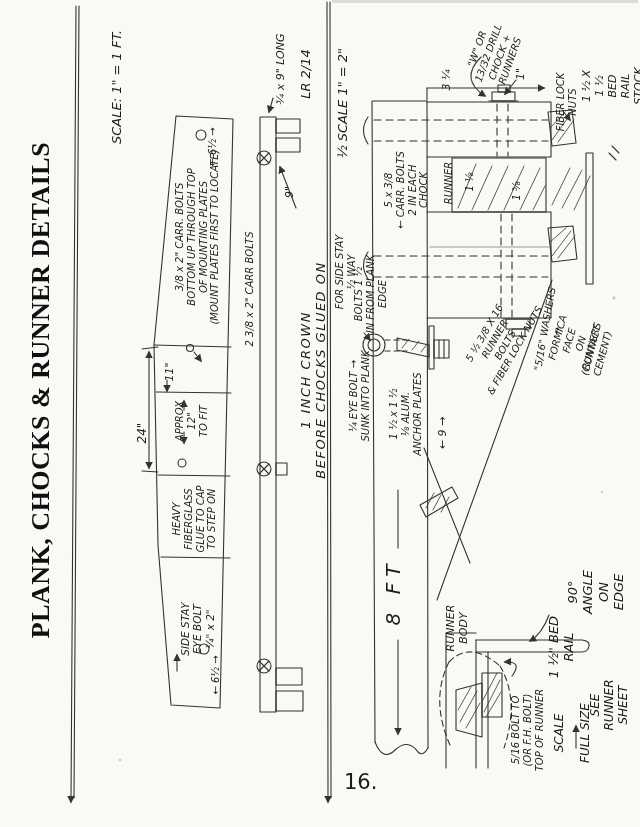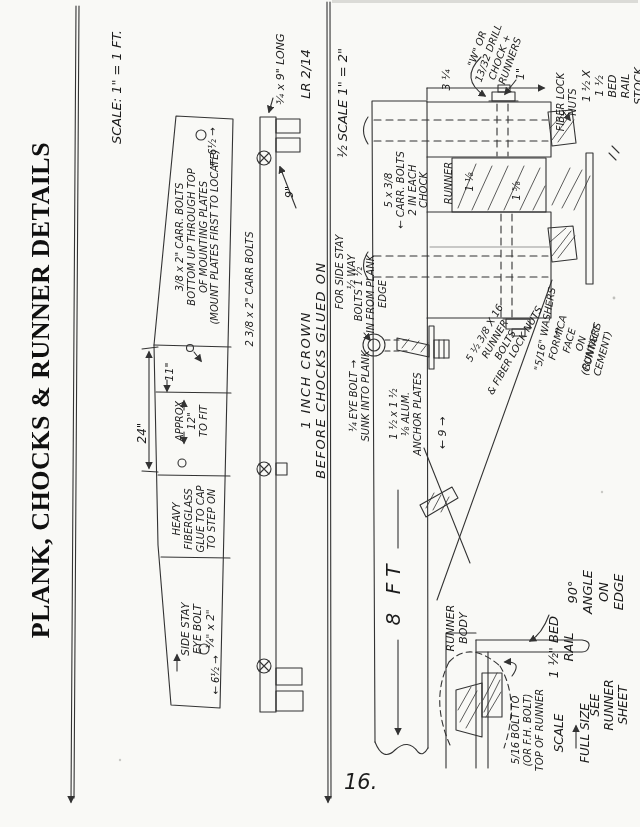--- a/index.html
+++ b/index.html
@@ -8,21 +8,21 @@
   svg.draw{position:absolute;left:0;top:0;}
   .rot{position:absolute;transform:translate(-50%,-50%) rotate(-90deg);
        transform-origin:center;white-space:pre-line;text-align:center;
        line-height:1.18;font-style:italic;color:#1c1c1c;}
   .r80{transform:translate(-50%,-50%) rotate(-80deg);}
   .r75{transform:translate(-50%,-50%) rotate(-75deg);}
   .r70{transform:translate(-50%,-50%) rotate(-70deg);}
   .r60{transform:translate(-50%,-50%) rotate(-60deg);}
   .title{font-family:"Liberation Serif",serif;font-style:normal;font-weight:bold;
          font-size:26px;letter-spacing:.5px;color:#101010;white-space:nowrap;}
-  .plain{position:absolute;font-style:italic;color:#1c1c1c;}
+  .plain{position:absolute;color:#1c1c1c;}
   .big{letter-spacing:6px;font-size:20px;}
   .sp2{line-height:2.2;}
 </style>
 </head>
 <body>
 
 <div class="page">
 
   <svg class="draw" width="640" height="827" viewBox="0 0 640 827">
     <defs>

